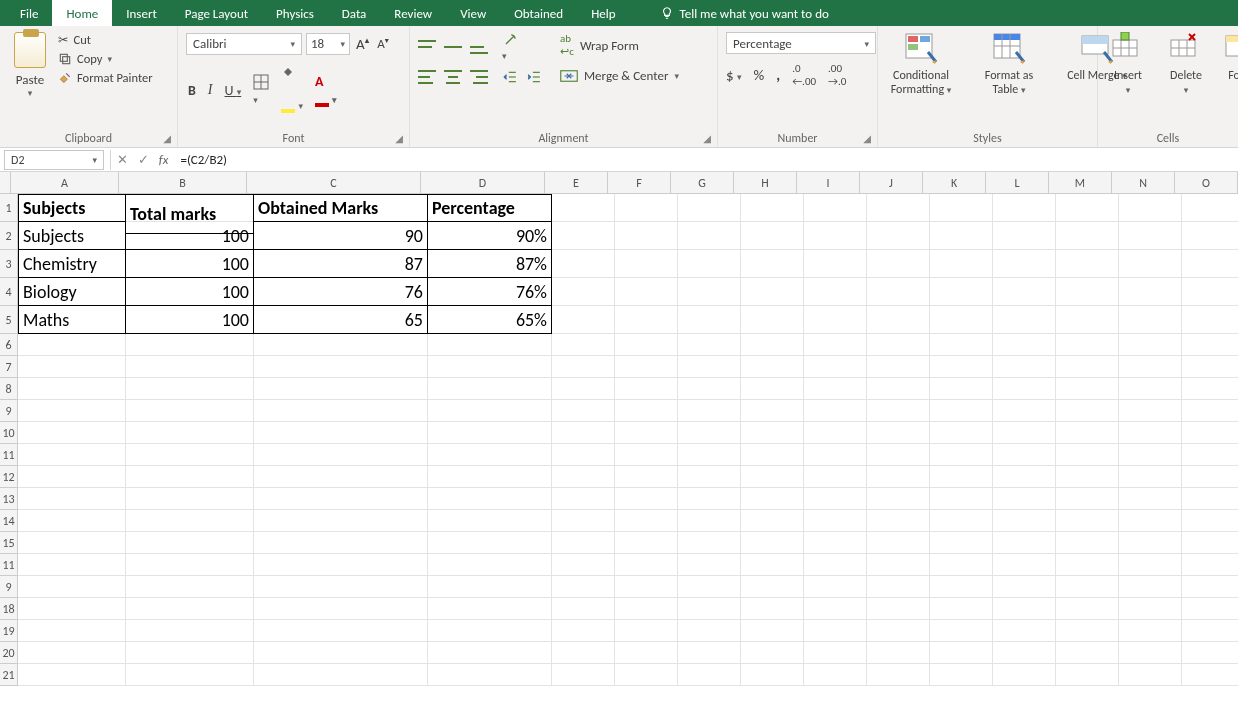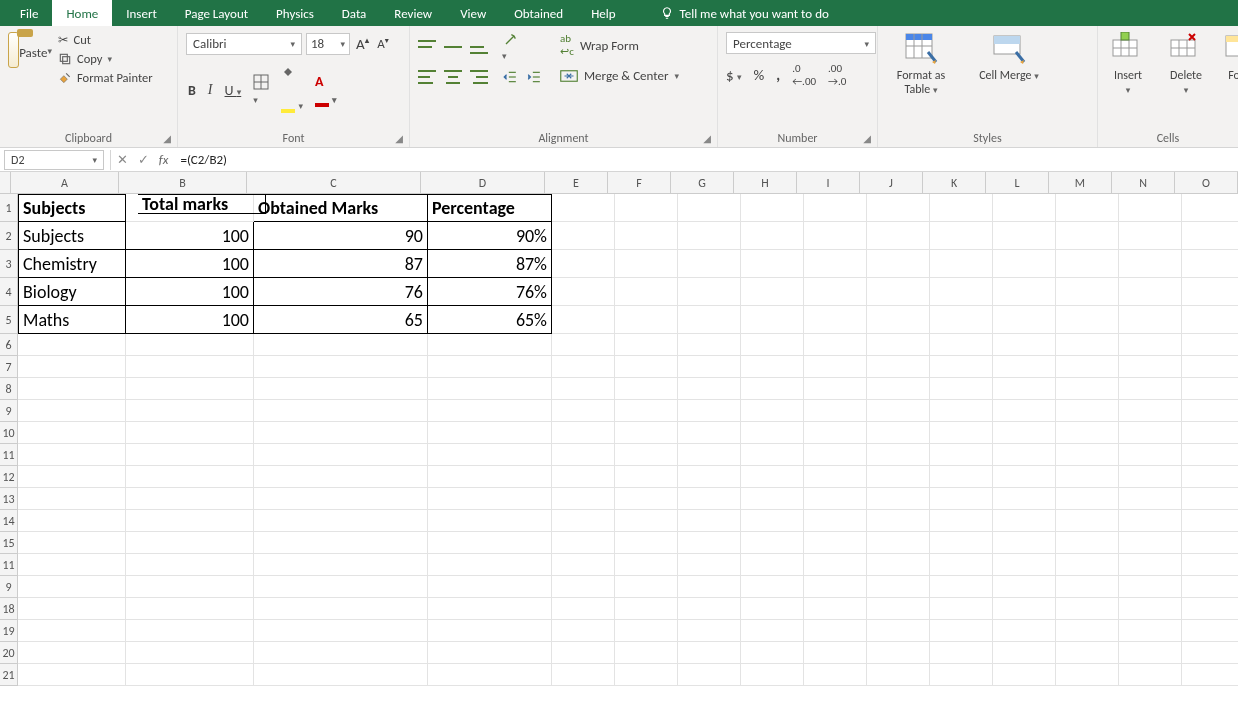--- a/index.html
+++ b/index.html
@@ -12,21 +12,21 @@
 .tabs .tell { display: flex; align-items: center; gap: 6px; padding-left: 30px; font-size: 13px; color: #fff; }
 
 
 .ribbon { display: flex; height: 122px; background: #f3f2f1; border-bottom: 1px solid #d5d5d5; }
 .group { display: flex; flex-direction: column; justify-content: space-between; padding: 6px 8px 2px 8px; border-right: 1px solid #e1e1e1; }
 .group .controls { flex: 1; display: flex; align-items: flex-start; }
 .group .label-row { display: flex; justify-content: center; position: relative; font-size: 12px; color: #666; padding-top: 2px; }
 .group .dlaunch { position: absolute; right: -2px; bottom: 0; font-size: 10px; color: #888; }
 
 
-.paste-big { display: flex; flex-direction: row; align-items: center; width: 44px; }
+.paste-big { display: flex; flex-direction: column; align-items: center; width: 44px; }
 .paste-icon { width: 32px; height: 36px; border: 1px solid #c9a44a; background: linear-gradient(#fff,#f5ecd2); border-radius: 3px; position: relative; }
 .paste-icon:before { content:""; position:absolute; top:-4px; left:8px; width:16px; height:8px; background:#c9a44a; border-radius:2px; }
 .clip-list { display: flex; flex-direction: column; gap: 4px; padding-left: 6px; font-size: 12.5px; color: #444; }
 .clip-item { display: flex; align-items: center; gap: 5px; }
 
 
 .font-row1 { display: flex; align-items: center; gap: 4px; }
 .font-name { width: 116px; height: 22px; border: 1px solid #c8c8c8; background:#fff; display:flex; align-items:center; padding: 0 6px; font-size:13px; justify-content:space-between; }
 .font-size { width: 44px; height: 22px; border: 1px solid #c8c8c8; background:#fff; display:flex; align-items:center; padding: 0 4px; font-size:13px; justify-content:space-between; }
 .caret { font-size: 9px; color:#666; }
@@ -295,20 +295,33 @@
     </div>
     <div class="label-row">
         <span>Number</span>
         <span class="dlaunch">◢</span>
       </div>
   </div>
 
   <div class="group" style="width:220px">
     <div class="controls">
       <div class="styles-row">
+        <div class="big-btn">
+          <span class="icon">
+            <svg width="34" height="32" viewBox="0 0 34 32">
+                <rect x="2" y="2" width="26" height="24" fill="#fff" stroke="#999"></rect>
+                <rect x="4" y="4" width="10" height="6" fill="#e06666"></rect>
+                <rect x="16" y="4" width="10" height="6" fill="#6fa8dc"></rect>
+                <rect x="4" y="12" width="10" height="6" fill="#93c47d"></rect>
+                <path d="M24 20l8 10" stroke="#3a6ea5" stroke-width="3"></path>
+                <path d="M28 30l4-2-1 4z" fill="#e8a33d"></path>
+              </svg>
+          </span>
+          <span><span>Conditional Formatting</span> <span class="caret">▾</span></span>
+        </div>
         <div class="big-btn">
           <span class="icon">
             <svg width="34" height="32" viewBox="0 0 34 32">
                 <rect x="2" y="2" width="26" height="24" fill="#fff" stroke="#999"></rect>
                 <rect x="2" y="2" width="26" height="6" fill="#4a86e8"></rect>
                 <line x1="10" y1="2" x2="10" y2="26" stroke="#999"></line>
                 <line x1="18" y1="2" x2="18" y2="26" stroke="#999"></line>
                 <line x1="2" y1="14" x2="28" y2="14" stroke="#999"></line>
                 <path d="M24 20l8 10" stroke="#3a6ea5" stroke-width="3"></path>
                 <path d="M28 30l4-2-1 4z" fill="#e8a33d"></path>
@@ -749,21 +762,21 @@
         <div class="cell " style="left: 660px; top: 470px; width: 63px; height: 22px;"></div>
         <div class="cell " style="left: 723px; top: 470px; width: 63px; height: 22px;"></div>
         <div class="cell " style="left: 786px; top: 470px; width: 63px; height: 22px;"></div>
         <div class="cell " style="left: 849px; top: 470px; width: 63px; height: 22px;"></div>
         <div class="cell " style="left: 912px; top: 470px; width: 63px; height: 22px;"></div>
         <div class="cell " style="left: 975px; top: 470px; width: 63px; height: 22px;"></div>
         <div class="cell " style="left: 1038px; top: 470px; width: 63px; height: 22px;"></div>
         <div class="cell " style="left: 1101px; top: 470px; width: 63px; height: 22px;"></div>
         <div class="cell " style="left: 1164px; top: 470px; width: 63px; height: 22px;"></div>
         <div class="cell data-cell data-header data-top data-left" style="left: 0px; top: 0px; width: 108px; height: 28px;">Subjects</div>
-        <div class="cell data-cell data-header data-top" style="left: 120px; top: 0px; width: 128px; height: 20px;">Total marks</div>
+        <div class="cell data-cell data-header data-top" style="left: 108px; top: 0px; width: 128px; height: 40px;">Total marks</div>
         <div class="cell data-cell data-header data-top" style="left: 236px; top: 0px; width: 174px; height: 28px;">Obtained Marks</div>
         <div class="cell data-cell data-header data-top" style="left: 410px; top: 0px; width: 124px; height: 28px;">Percentage</div>
         <div class="cell data-cell data-body data-left" style="left: 0px; top: 28px; width: 108px; height: 28px;">Subjects</div>
         <div class="cell data-cell data-body ralign" style="left: 108px; top: 28px; width: 128px; height: 28px;">100</div>
         <div class="cell data-cell data-body ralign" style="left: 236px; top: 28px; width: 174px; height: 28px;">90</div>
         <div class="cell data-cell data-body ralign" style="left: 410px; top: 28px; width: 124px; height: 28px;">90%</div>
         <div class="cell data-cell data-body data-left" style="left: 0px; top: 56px; width: 108px; height: 28px;">Chemistry</div>
         <div class="cell data-cell data-body ralign" style="left: 108px; top: 56px; width: 128px; height: 28px;">100</div>
         <div class="cell data-cell data-body ralign" style="left: 236px; top: 56px; width: 174px; height: 28px;">87</div>
         <div class="cell data-cell data-body ralign" style="left: 410px; top: 56px; width: 124px; height: 28px;">87%</div>

